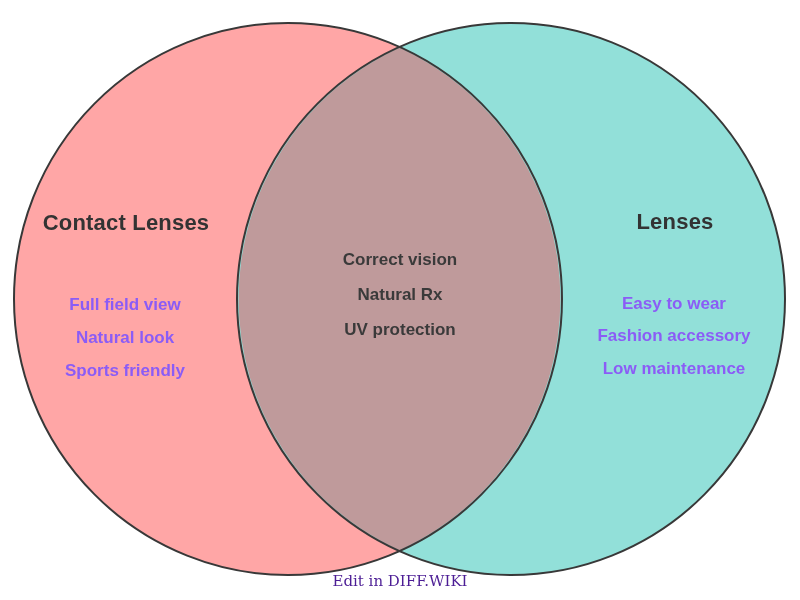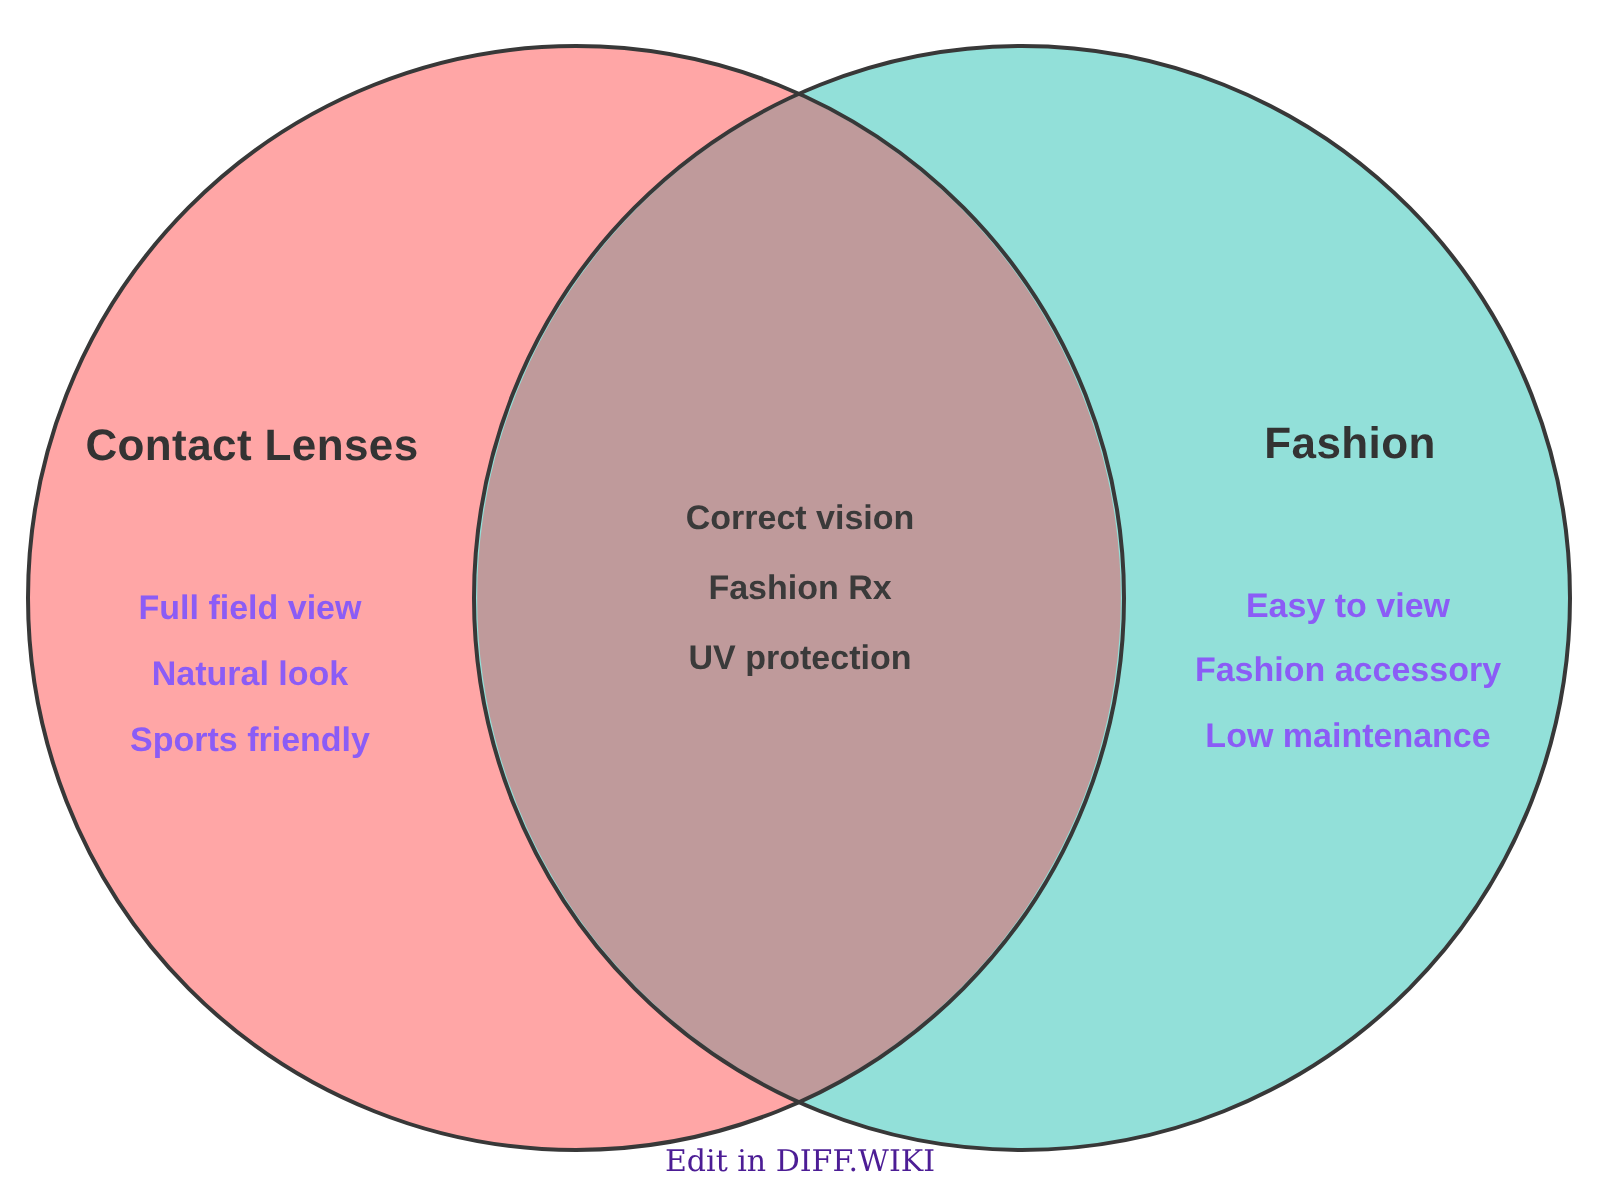--- a/index.html
+++ b/index.html
@@ -44,23 +44,23 @@
     <ellipse cx="288" cy="299" rx="274" ry="276" fill="none" stroke-width="2" stroke="#383838"></ellipse>
     <ellipse cx="511" cy="299" rx="274" ry="276" fill="none" stroke-width="2" stroke="#383838"></ellipse>
   </svg>
 
   <div class="t set-title" style="left:126px; top:223px;">Contact Lenses</div>
   <div class="t side-item" style="left:125px; top:304px;">Full field view</div>
   <div class="t side-item" style="left:125px; top:337px;text-align:center;">Natural look</div>
   <div class="t mid-item" style="left:400px; top:259px;">Correct vision</div>
 
   <div class="t side-item" style="left:125px; top:370px;">Sports friendly</div>
-  <div class="t mid-item" style="left:400px; top:294px;">Fashion Rx</div>
+  <div class="t mid-item" style="left:400px; top:294px;">Natural Rx</div>
   <div class="t mid-item" style="left:400px; top:329px;">UV protection</div>
 
-  <div class="t set-title" style="left:675px; top:222px;">Fashion</div>
-  <div class="t side-item" style="left:674px; top:303px;">Easy to view</div>
+  <div class="t set-title" style="left:675px; top:222px;">Lenses</div>
+  <div class="t side-item" style="left:674px; top:303px;">Easy to wear</div>
   <div class="t side-item" style="left:674px; top:335px;">Fashion accessory</div>
   <div class="t side-item" style="left:674px; top:368px;">Low maintenance</div>
 
   <div class="t caption" style="left:400px; top:581px;">Edit in DIFF.WIKI</div>
 
 </div>
 
 </body></html>

